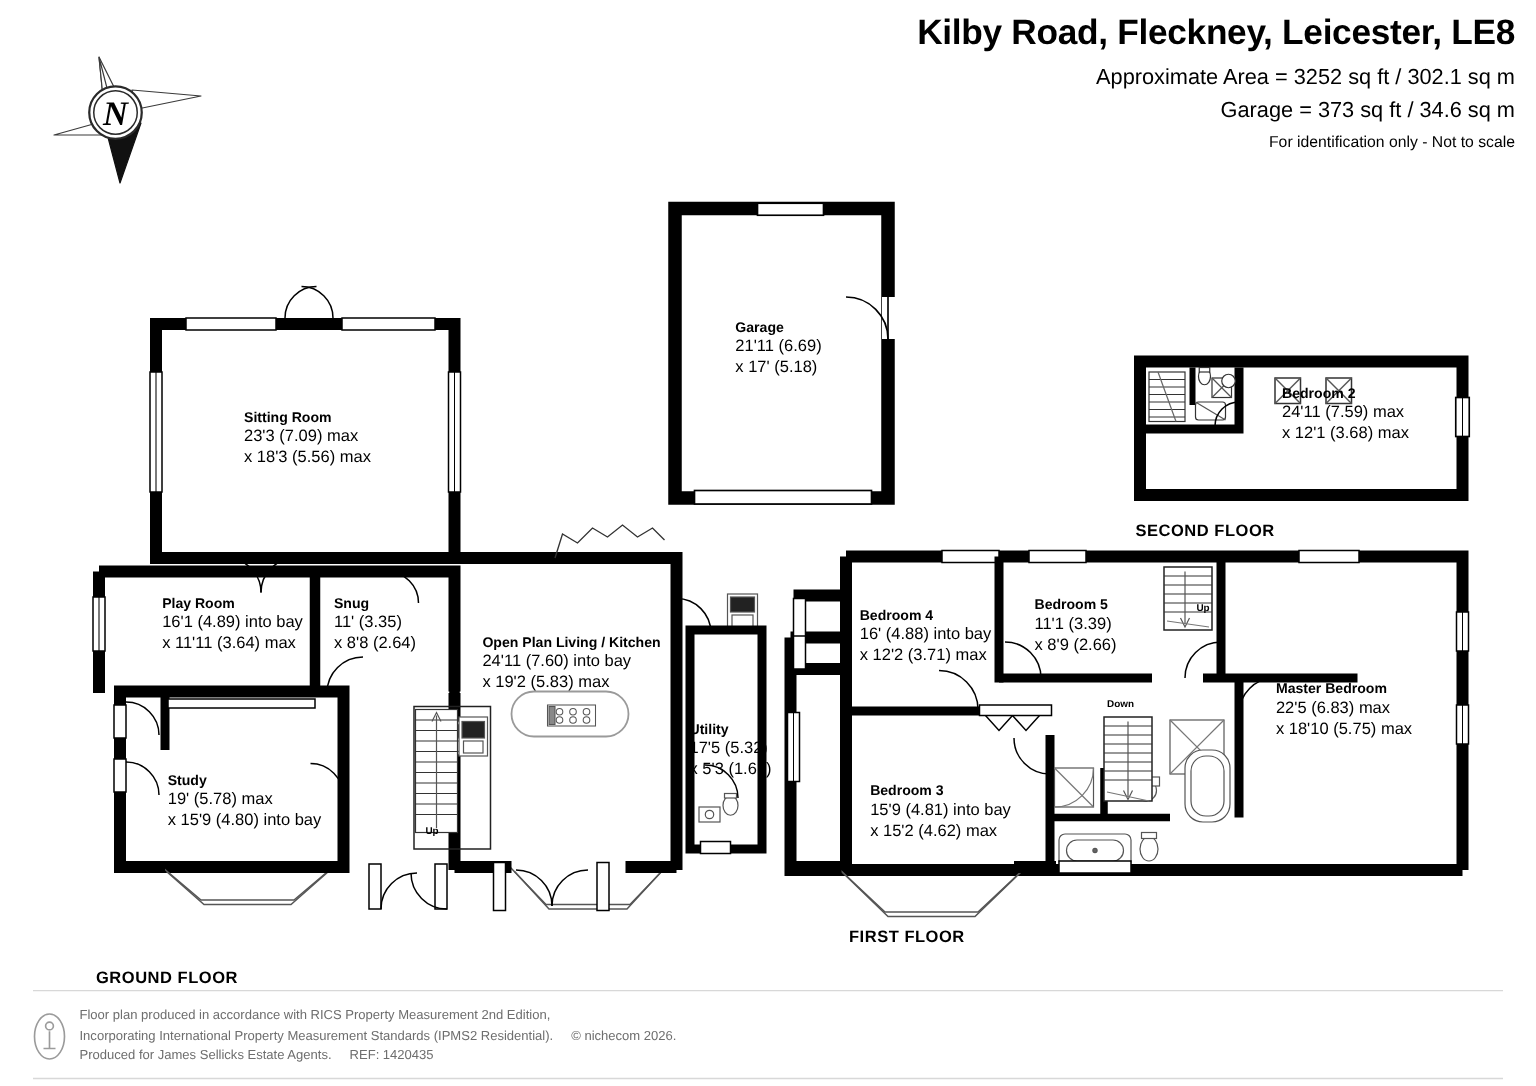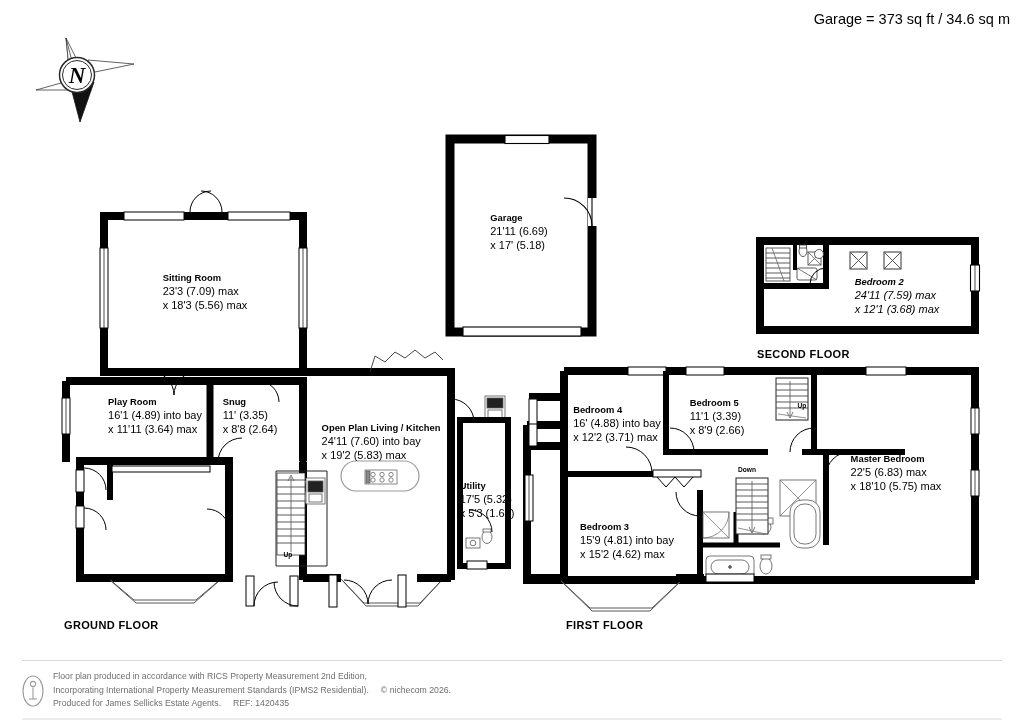--- a/index.html
+++ b/index.html
@@ -63,21 +63,21 @@
   }
 
   
   .floor-caption {
     position: absolute;
     font-size: 11px;
     font-weight: bold;
     letter-spacing: 0.35px;
     white-space: nowrap;
   }
-  #cap-ground { left: 64px; top: 619px; }
+  #cap-ground { left: 64px; top: 646px; }
   #cap-first  { left: 566px; top: 619px; }
   #cap-second { left: 757px; top: 348px; }
 
   
   .room {
     position: absolute;
     line-height: 1.28;
     white-space: nowrap;
     transform: translateX(-50%);
   }
@@ -115,21 +115,24 @@
   }
   #footer-text .fline { display: block; white-space: nowrap; }
   .sp { display: inline-block; width: 12px; }
 </style>
 </head>
 <body>
 
 <div id="page">
 
   <div id="header">
+    <div id="title">Kilby Road, Fleckney, Leicester, LE8</div>
+    <div class="area-line">Approximate Area = 3252 sq ft / 302.1 sq m</div>
     <div class="area-line">Garage = 373 sq ft / 34.6 sq m</div>
+    <div id="ident">For identification only - Not to scale</div>
   </div>
 
   <div id="compass">
     <svg width="112" height="104" viewBox="0 0 112 104">
 
       <g fill="#ffffff" stroke="#3a3a3a" stroke-width="0.8" stroke-linejoin="round">
         <path d="M36 12 L52 44 L40 52 Z"></path>
         <path d="M104 38 L60 47 L58 34 Z"></path>
         <path d="M6 64 L49 52 L52 64 Z"></path>
       </g>
@@ -483,20 +486,25 @@
     <span class="rdim">11' (3.35)</span>
     <span class="rdim">x 8'8 (2.64)</span>
   </div>
 
   <div class="room" id="room-openplan" style="left:381px; top:422px;">
     <span class="rname">Open Plan Living / Kitchen</span>
     <span class="rdim">24'11 (7.60) into bay</span>
     <span class="rdim">x 19'2 (5.83) max</span>
   </div>
 
+  <div class="room" id="room-study" style="left:163px; top:514px;">
+    <span class="rname">Study</span>
+    <span class="rdim">19' (5.78) max</span>
+    <span class="rdim">x 15'9 (4.80) into bay</span>
+  </div>
 
   <div class="room" id="room-utility" style="left:487px; top:480px;">
     <span class="rname">Utility</span>
     <span class="rdim">17'5 (5.32)</span>
     <span class="rdim">x 5'3 (1.61)</span>
   </div>
 
   <div class="room" id="room-bed4" style="left:617px; top:404px;">
     <span class="rname">Bedroom 4</span>
     <span class="rdim">16' (4.88) into bay</span>
@@ -514,21 +522,21 @@
     <span class="rdim">15'9 (4.81) into bay</span>
     <span class="rdim">x 15'2 (4.62) max</span>
   </div>
 
   <div class="room" id="room-master" style="left:896px; top:453px;">
     <span class="rname">Master Bedroom</span>
     <span class="rdim">22'5 (6.83) max</span>
     <span class="rdim">x 18'10 (5.75) max</span>
   </div>
 
-  <div class="room" id="room-bed2" style="left:897px; top:276px;font-style:italic;">
+  <div class="room" id="room-bed2" style="left:897px; top:256px;">
     <span class="rname">Bedroom 2</span>
     <span class="rdim">24'11 (7.59) max</span>
     <span class="rdim">x 12'1 (3.68) max</span>
   </div>
 
   <div class="stair-tag" style="left:288px; top:551px;">Up</div>
   <div class="stair-tag" style="left:802px; top:402px;">Up</div>
   <div class="stair-tag" style="left:747px; top:466px;">Down</div>
   <div class="stair-tag" style="left:775px; top:283px;">Down</div>
 

